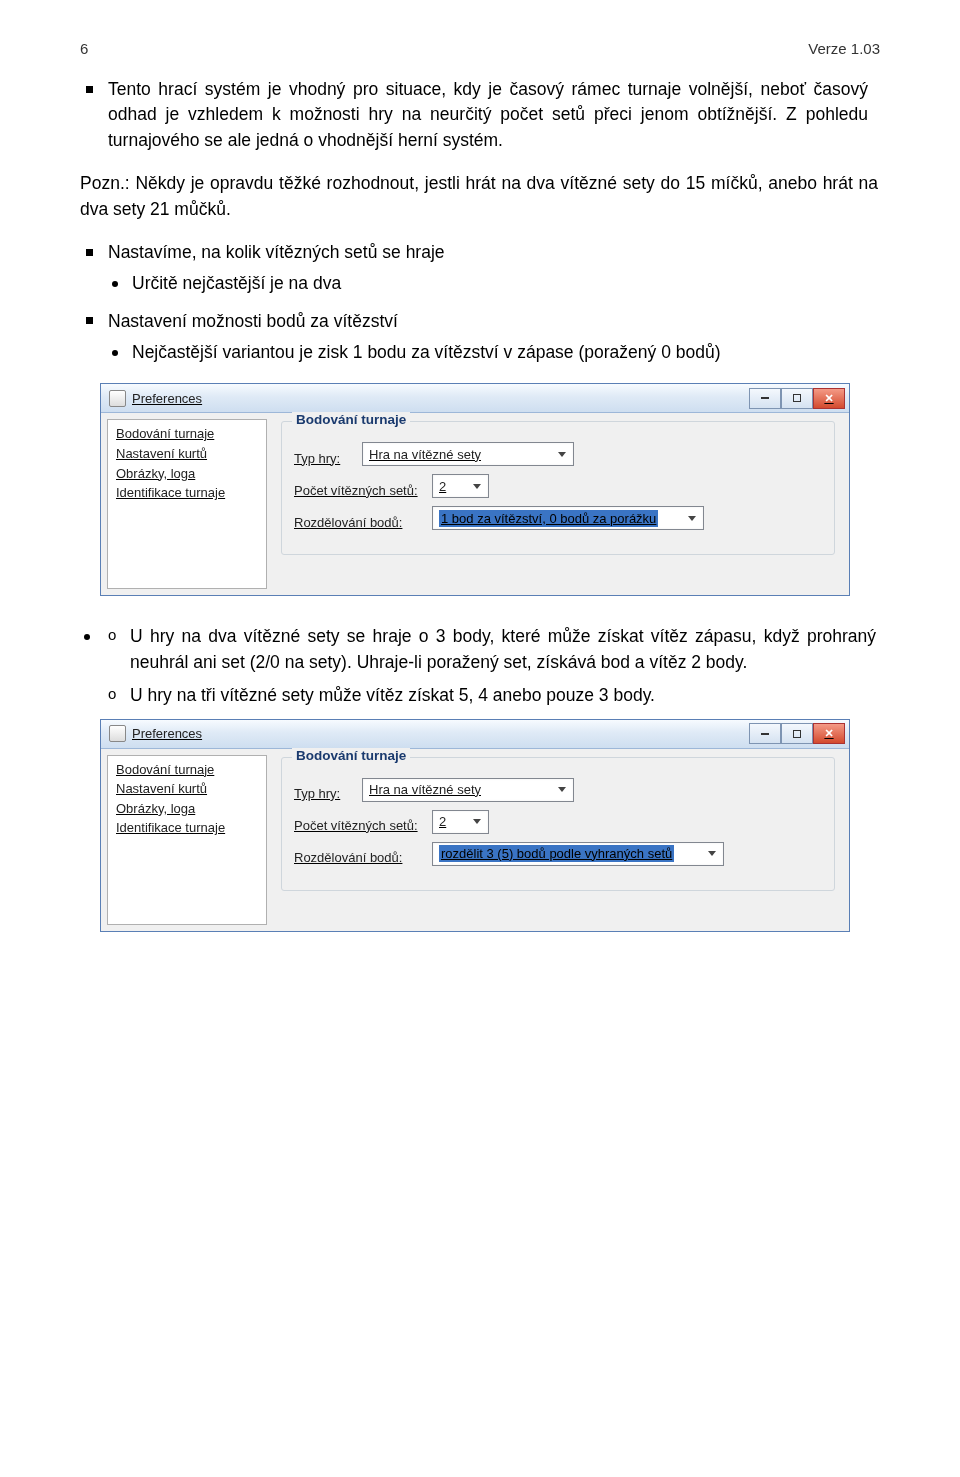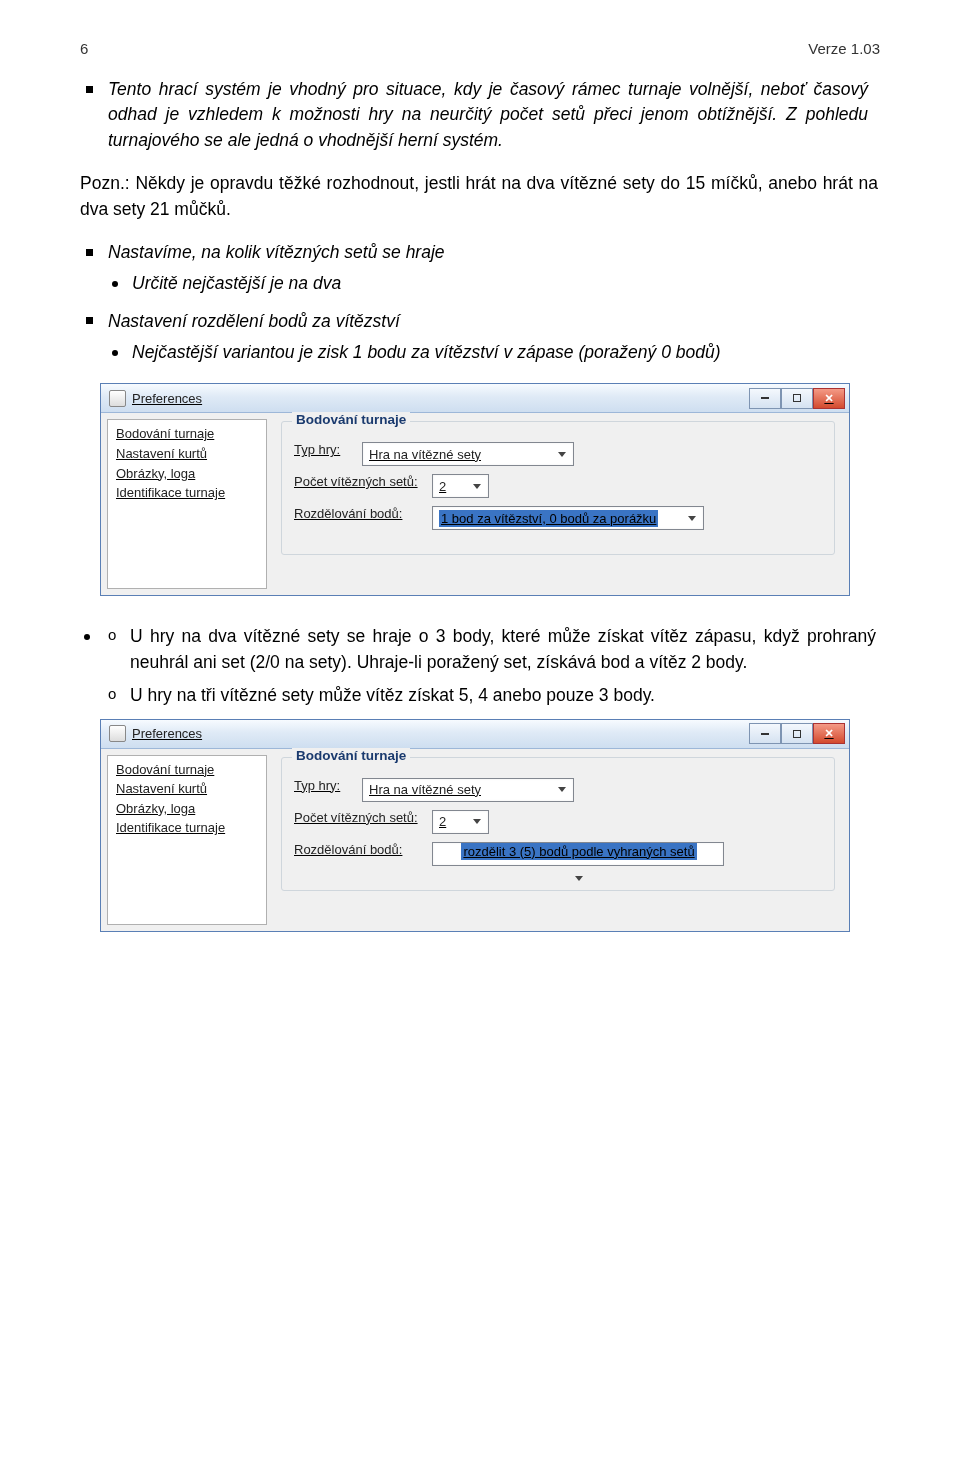--- a/index.html
+++ b/index.html
@@ -26,21 +26,20 @@
     line-height: 1.45;
     text-align: justify;
   }
   .para {
     margin: 0 2px 18px 0;
   }
   ul.square {
     list-style: none;
     padding-left: 0;
     margin: 0 12px 18px 0;
-    font-style: italic;
   }
   ul.square > li {
     position: relative;
     padding-left: 28px;
     margin-bottom: 12px;
   }
   ul.square > li::before {
     content: "";
     position: absolute;
     left: 6px;
@@ -167,21 +166,21 @@
     top: -10px;
     left: 10px;
     background: #f0f0f0;
     padding: 0 4px;
     font-weight: bold;
     font-size: 13.5px;
     color: #1a3a6e;
   }
   .form-row {
     display: flex;
-    align-items: flex-start;
+    align-items: flex-end;
     gap: 8px;
     margin: 8px 0;
     font-size: 13px;
   }
   .form-label { min-width: 130px; color:#222; }
   .combo {
     height: 22px;
     border: 1px solid #828790;
     background: #fff;
     display: flex;
@@ -228,21 +227,21 @@
     </p>
 
     <ul class="square indent-a">
       <li>
         <span>Nastavíme, na kolik vítězných setů se hraje</span>
         <ul class="disc">
           <li>Určitě nejčastější je na dva</li>
         </ul>
       </li>
       <li>
-        <span>Nastavení rozdělení bodů za vítězství</span>
+        <span>Nastavení možnosti bodů za vítězství</span>
         <ul class="disc">
           <li>Nejčastější variantou je zisk 1 bodu za vítězství v zápase (poražený 0 bodů)</li>
         </ul>
       </li>
     </ul>
 
   </div>
 
   <div class="win">
     <div class="win-titlebar">
@@ -342,21 +341,21 @@
             <div class="form-label">Počet vítězných setů:</div>
             <div class="combo" style="width:45px;">
               <span class="val">2</span>
               <span style="flex:1"></span>
               <span class="arrow"></span>
             </div>
           </div>
 
           <div class="form-row">
             <div class="form-label">Rozdělování bodů:</div>
-            <div class="combo sel-highlight" style="width:280px;flex-direction:column;">
+            <div class="combo sel-highlight" style="width:280px;">
               <span class="val">rozdělit 3 (5) bodů podle vyhraných setů</span>
               <span style="flex:1"></span>
               <span class="arrow"></span>
             </div>
           </div>
 
         </div>
       </div>
     </div>
   </div>

